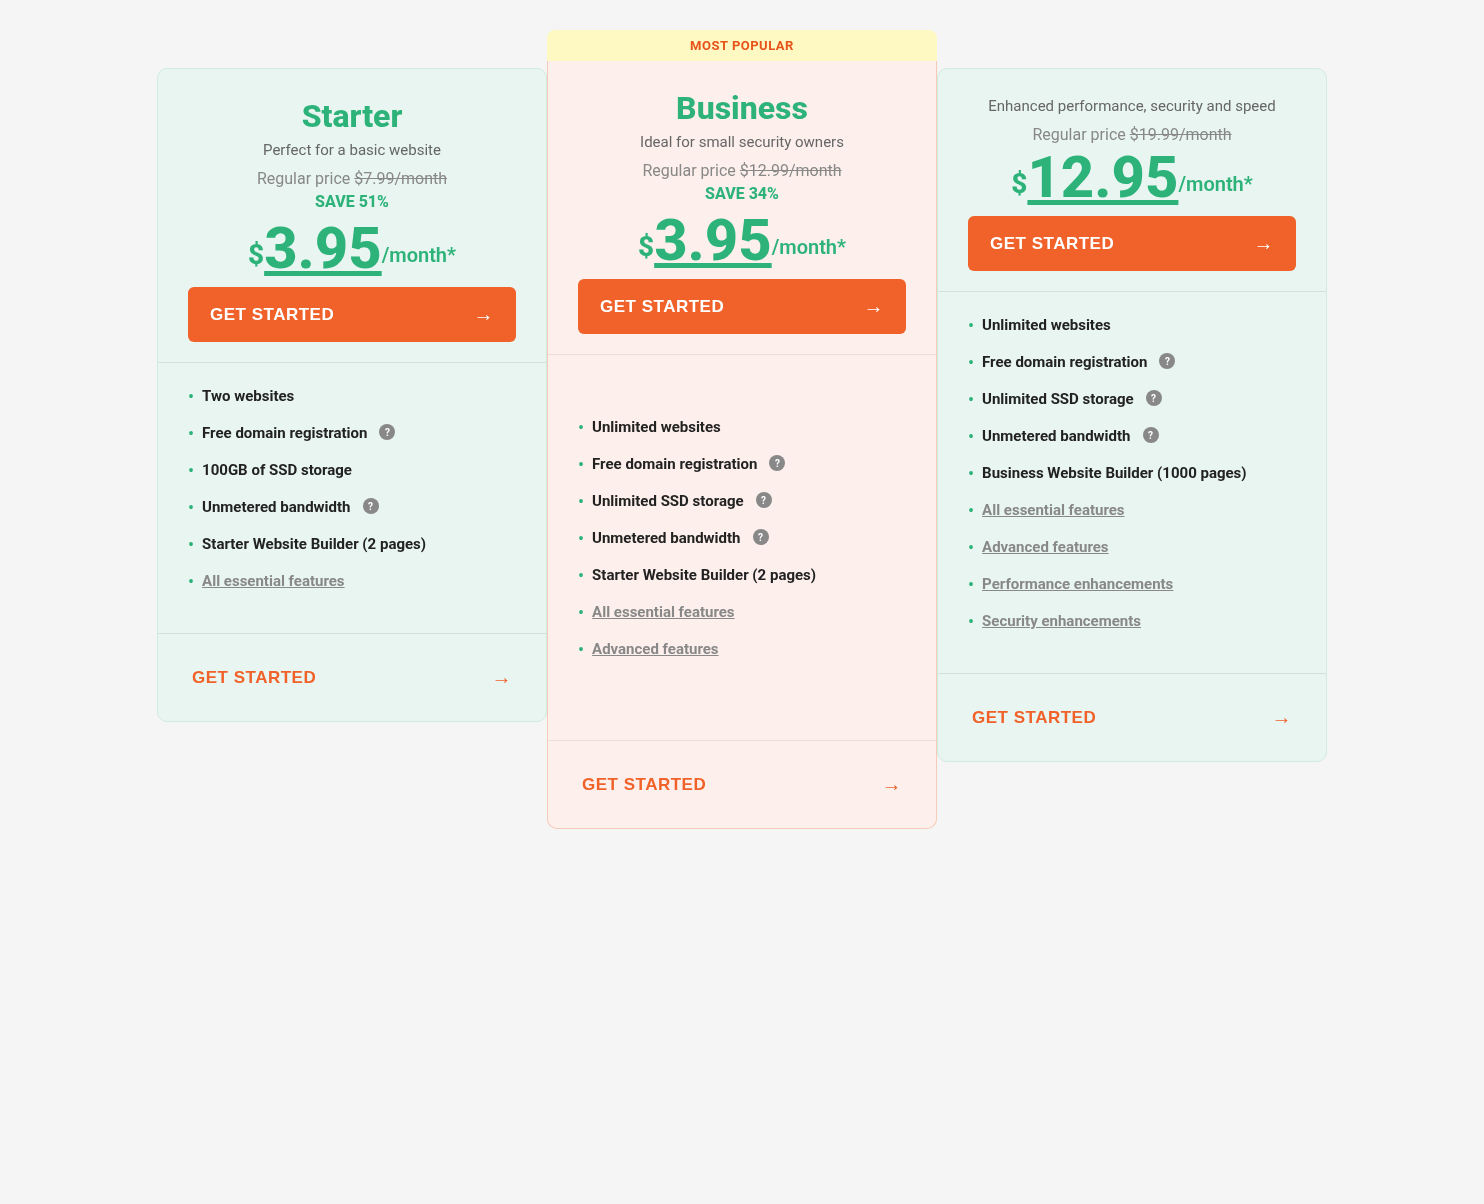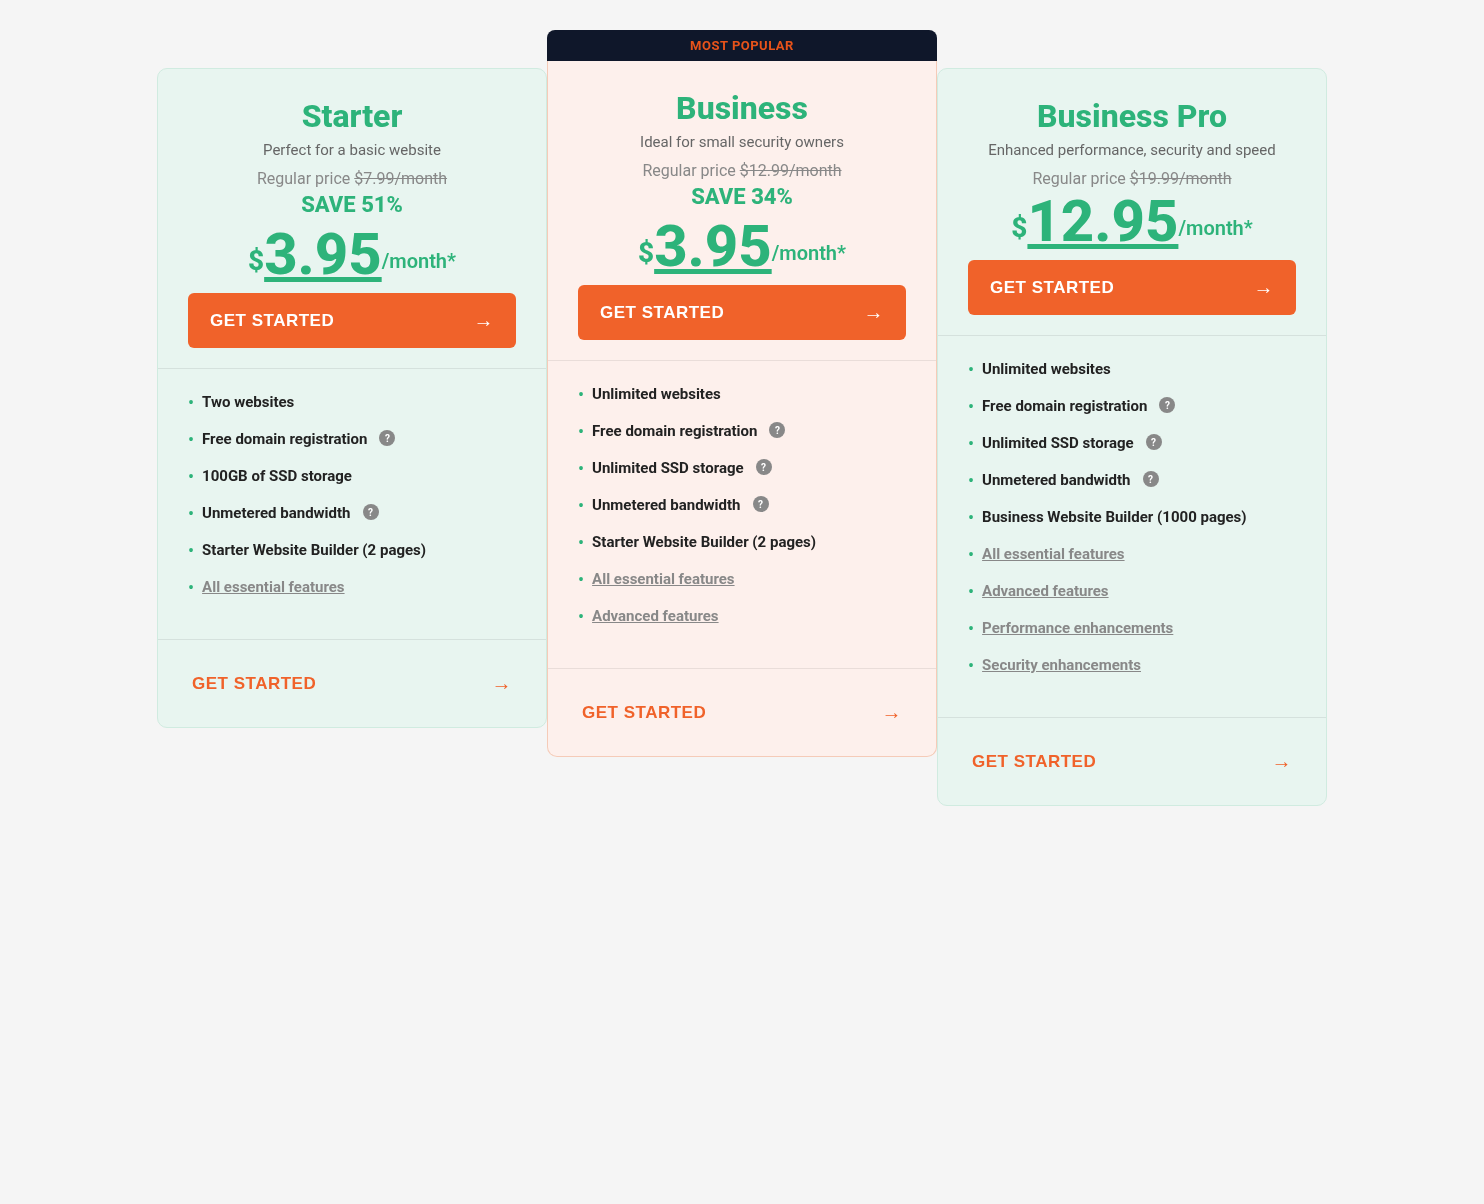--- a/index.html
+++ b/index.html
@@ -24,21 +24,21 @@
       flex: 1;
       max-width: 390px;
       display: flex;
       flex-direction: column;
       margin-top: 38px;
     }
     .plan-wrapper.popular {
       margin-top: 0;
     }
     .most-popular-badge {
-      background: #0f172a;
+      background: #fef9c3;
       color: #e8531a;
       font-weight: 700;
       font-size: 13px;
       text-align: center;
       padding: 8px 0;
       letter-spacing: 0.5px;
       border-radius: 8px 8px 0 0;
     }
     .plan-card {
       background: #e8f5f0;
@@ -46,20 +46,21 @@
       overflow: hidden;
       display: flex;
       flex-direction: column;
       border: 1px solid #d0ebe0;
     }
     .plan-wrapper.popular .plan-card {
       border-radius: 0 0 10px 10px;
       background: #fdf0ec;
       border: 1px solid #f5cbb8;
       border-top: none;
+      gap: 39px;
     }
     .plan-header {
       padding: 28px 30px 20px;
       text-align: center;
       border-bottom: 1px solid rgba(0,0,0,0.08);
     }
     .plan-name {
       color: #2db37a;
       font-size: 32px;
       font-weight: 800;
@@ -73,21 +74,21 @@
     .regular-price {
       color: #888;
       font-size: 16px;
       margin-bottom: 4px;
     }
     .regular-price s {
       text-decoration: line-through;
     }
     .save-label {
       color: #2db37a;
-      font-size: 22px;
+      font-size: 16px;
       font-weight: 800;
       margin-bottom: 8px;
     }
     .price-display {
       display: flex;
       align-items: flex-end;
       justify-content: center;
       margin-bottom: 4px;
     }
     .price-dollar {
@@ -307,21 +308,20 @@
           <button class="btn-get-started-outline">
             <span>GET STARTED</span>
             <span class="btn-arrow">→</span>
           </button>
         </div>
       </div>
     </div>
     <div class="plan-wrapper">
       <div class="plan-card">
         <div class="plan-header">
-          <div class="plan-name">Business Pro</div>
           <div class="plan-tagline">Enhanced performance, security and speed</div>
           <div class="regular-price">Regular price <s>$19.99/month</s></div>
           <div class="price-display">
             <span class="price-dollar">$</span>
             <span class="price-amount">12.95</span>
             <span class="price-period">/month*</span>
           </div>
           <button class="btn-get-started">
             <span>GET STARTED</span>
             <span class="btn-arrow">→</span>

